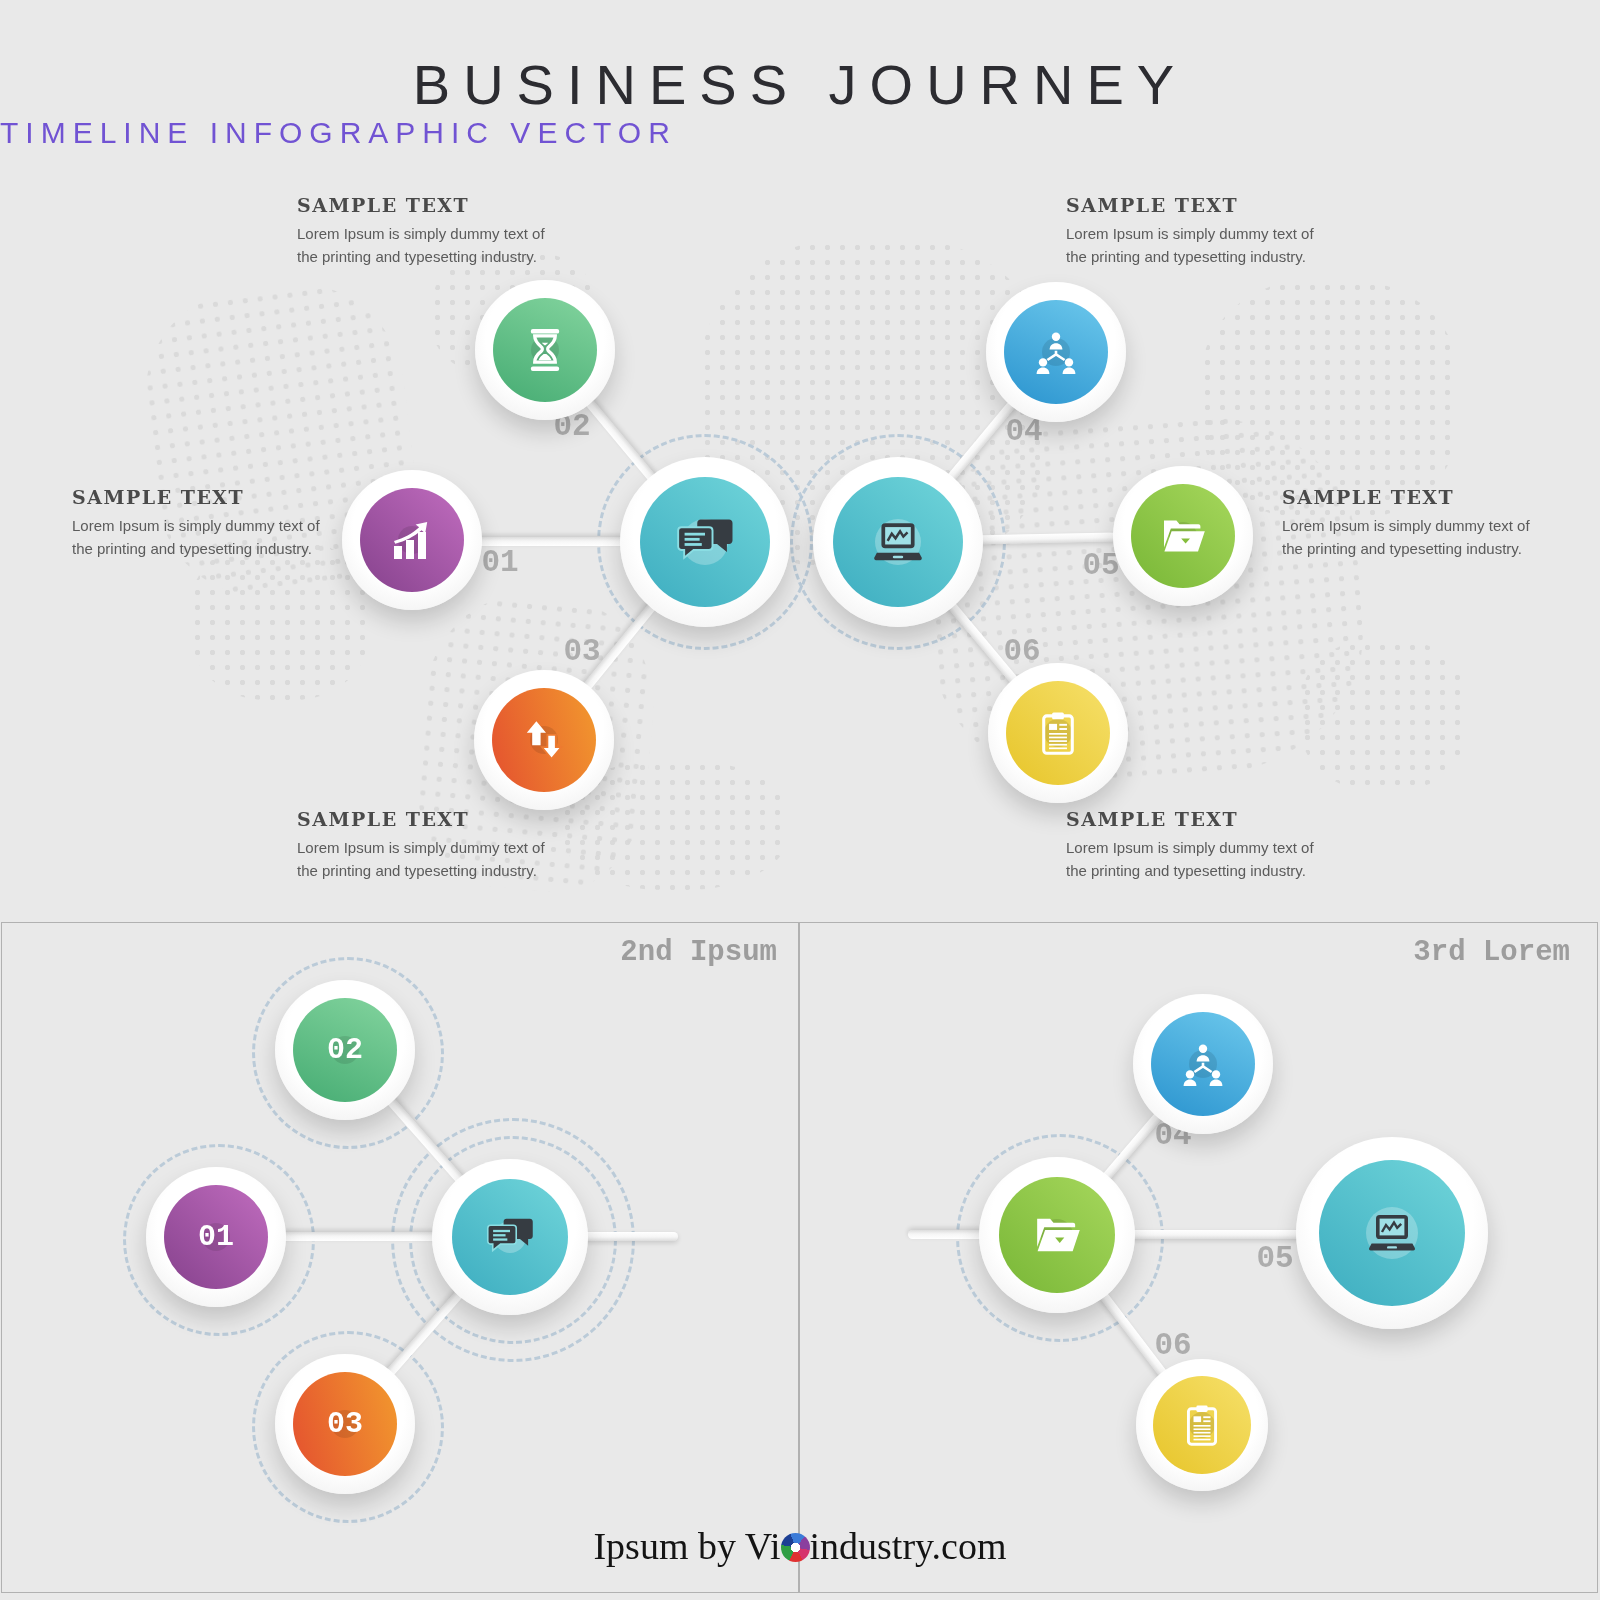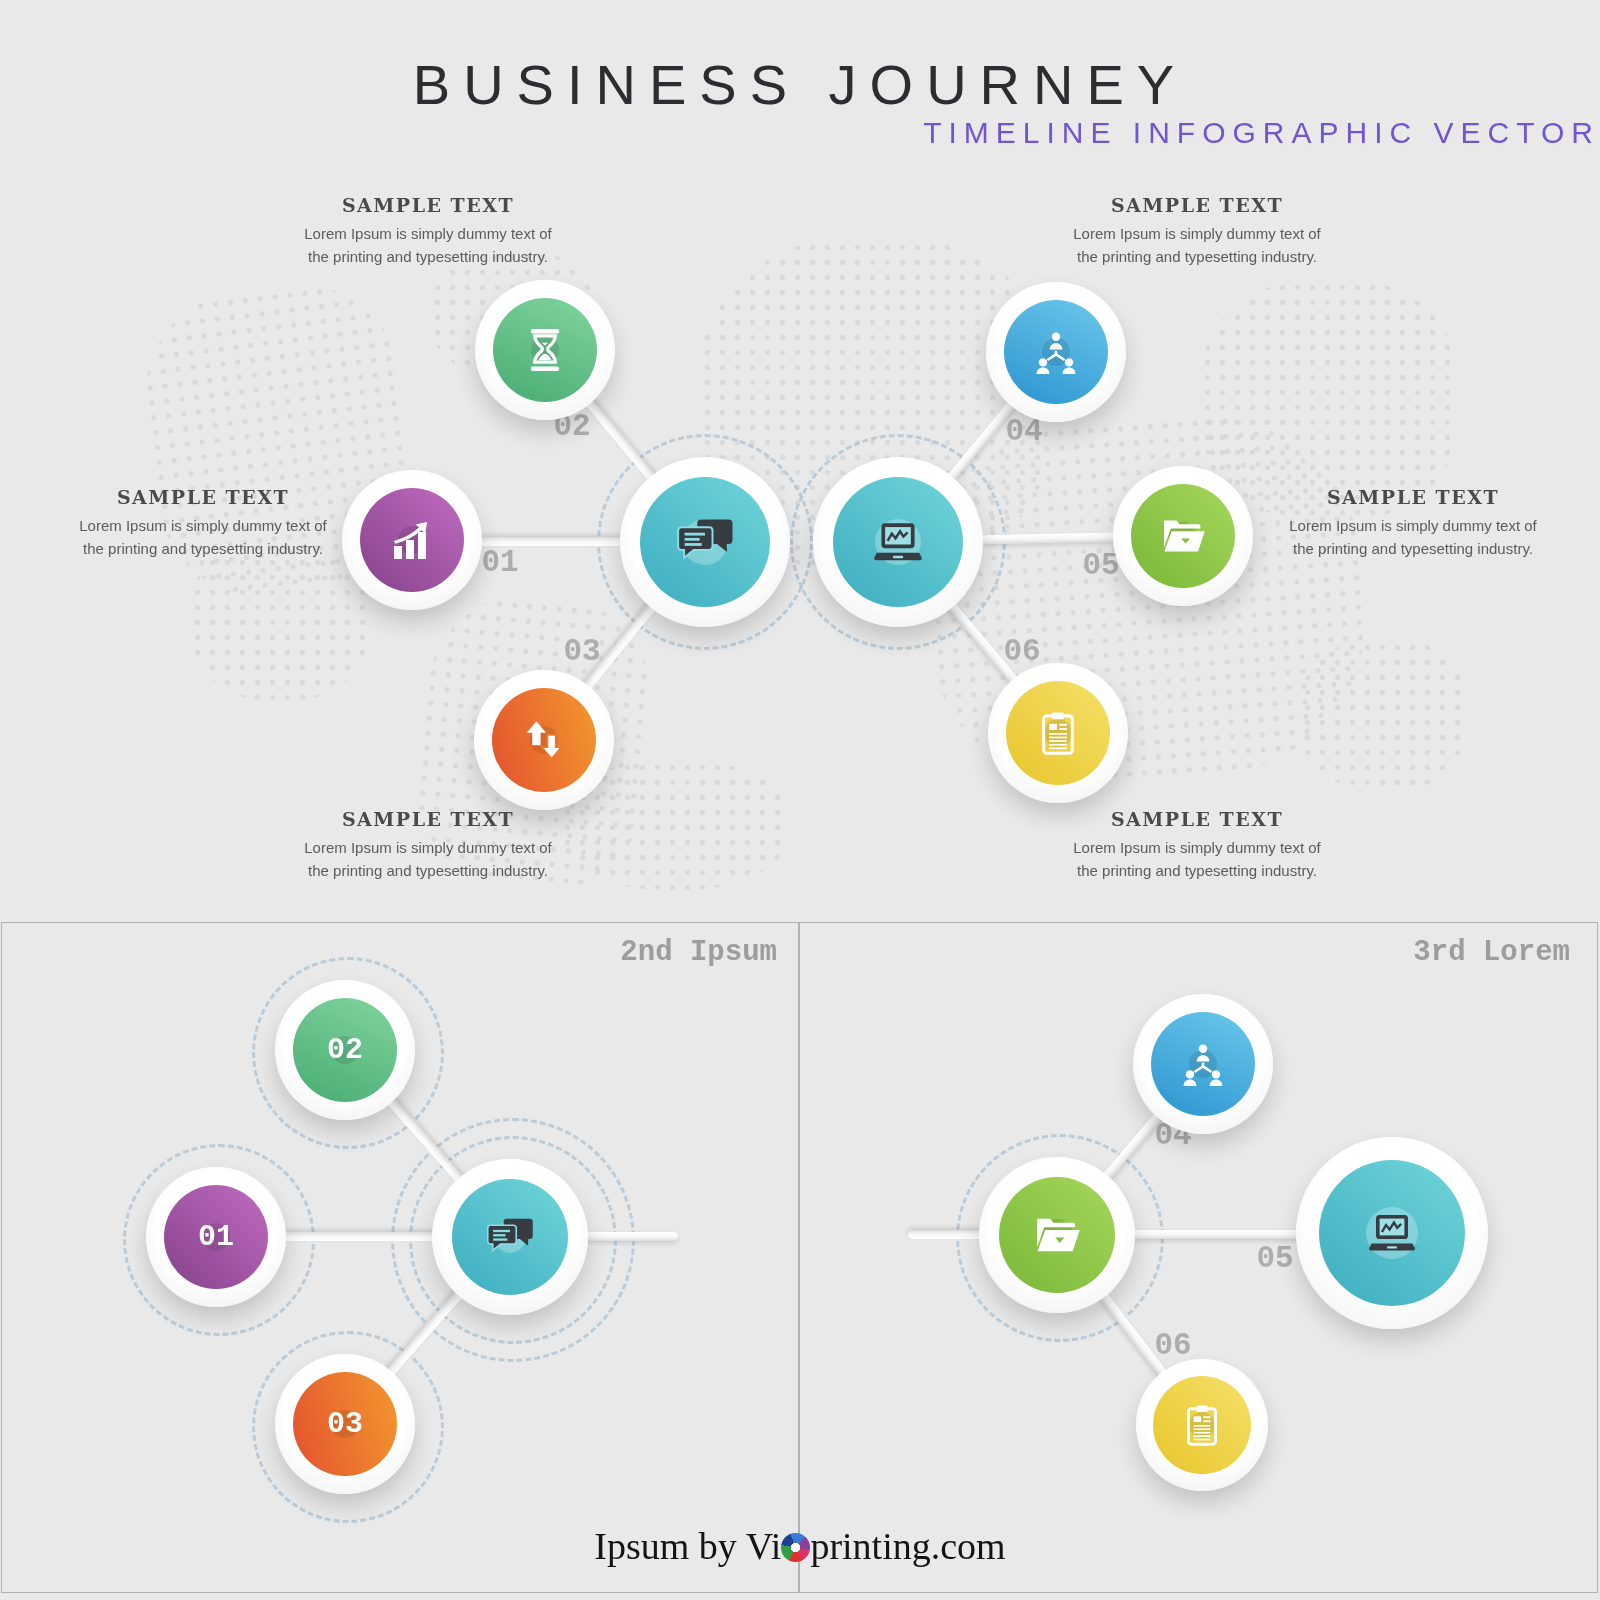--- a/index.html
+++ b/index.html
@@ -1,28 +1,28 @@
 <!DOCTYPE html>
 <html><head>
 <meta charset="utf-8">
 <style>
   html,body{margin:0;padding:0;}
   body{width:1600px;height:1600px;position:relative;background:#e9e9e9;overflow:hidden;
        font-family:"Liberation Sans",sans-serif;}
-  .abs{position:absolute;text-align:center;}
+  .abs{position:absolute;}
 
   
   .dots{position:absolute;z-index:0;opacity:.85;
     background-image:radial-gradient(circle,#d8d8d8 2.4px,rgba(216,216,216,0) 3px);
     background-size:15px 15px;}
 
   
   .title{left:0;right:0;top:52px;text-align:center;font-size:56px;letter-spacing:13px;
     color:#2c2c31;font-weight:400;z-index:4;}
-  .subtitle{left:0;right:0;top:116px;text-align:right;font-size:30px;letter-spacing:7px;
+  .subtitle{left:0;right:0;top:116px;text-align:left;font-size:30px;letter-spacing:7px;
     color:#7153d3;font-weight:400;z-index:4;}
 
   
   .sample{width:262px;z-index:4;}
   .sample h3{margin:0 0 7px 0;font-family:"DejaVu Serif",serif;font-size:19px;
     letter-spacing:1.5px;color:#4a4a4a;}
   .sample p{margin:0;font-size:15px;line-height:1.5;color:#5b5b5b;}
 
   
   .line{position:absolute;height:9px;border-radius:5px;z-index:2;transform-origin:0 50%;
@@ -375,14 +375,14 @@
         <rect x="5.8" y="13.9" width="9.4" height=".9"></rect>
         <rect x="5.8" y="15.8" width="9.4" height=".9"></rect>
         <rect x="5.8" y="17.7" width="9.4" height=".9"></rect>
         <rect x="5.8" y="19.6" width="9.4" height=".9"></rect>
       </g>
     </svg>
   </div>
 </div>
 
 <div class="footer">
-  <span>Ipsum by </span><span>Vi</span><span class="shutter"></span><span>printing.com</span>
+  <span>Ipsum by </span><span>Vi</span><span class="shutter"></span><span>industry.com</span>
 </div>
 
 </body></html>

